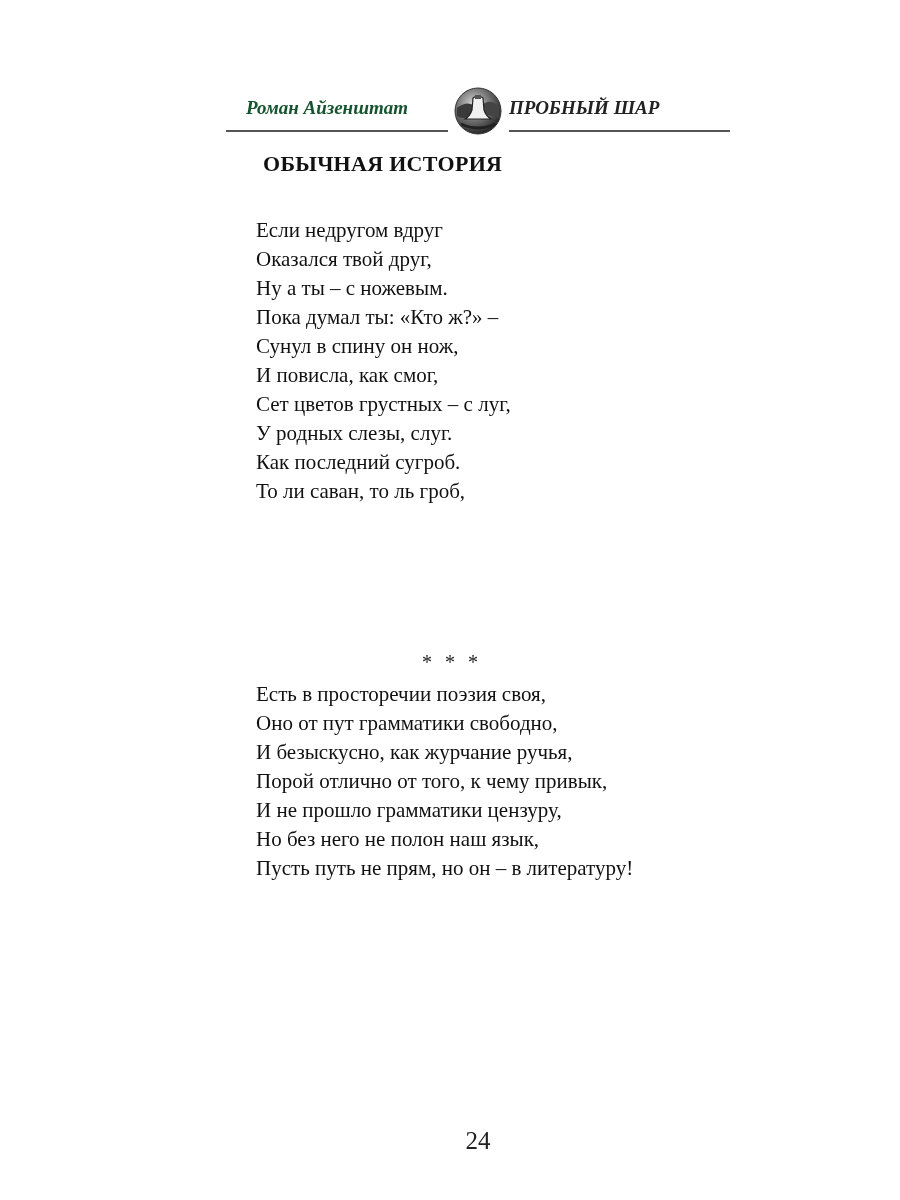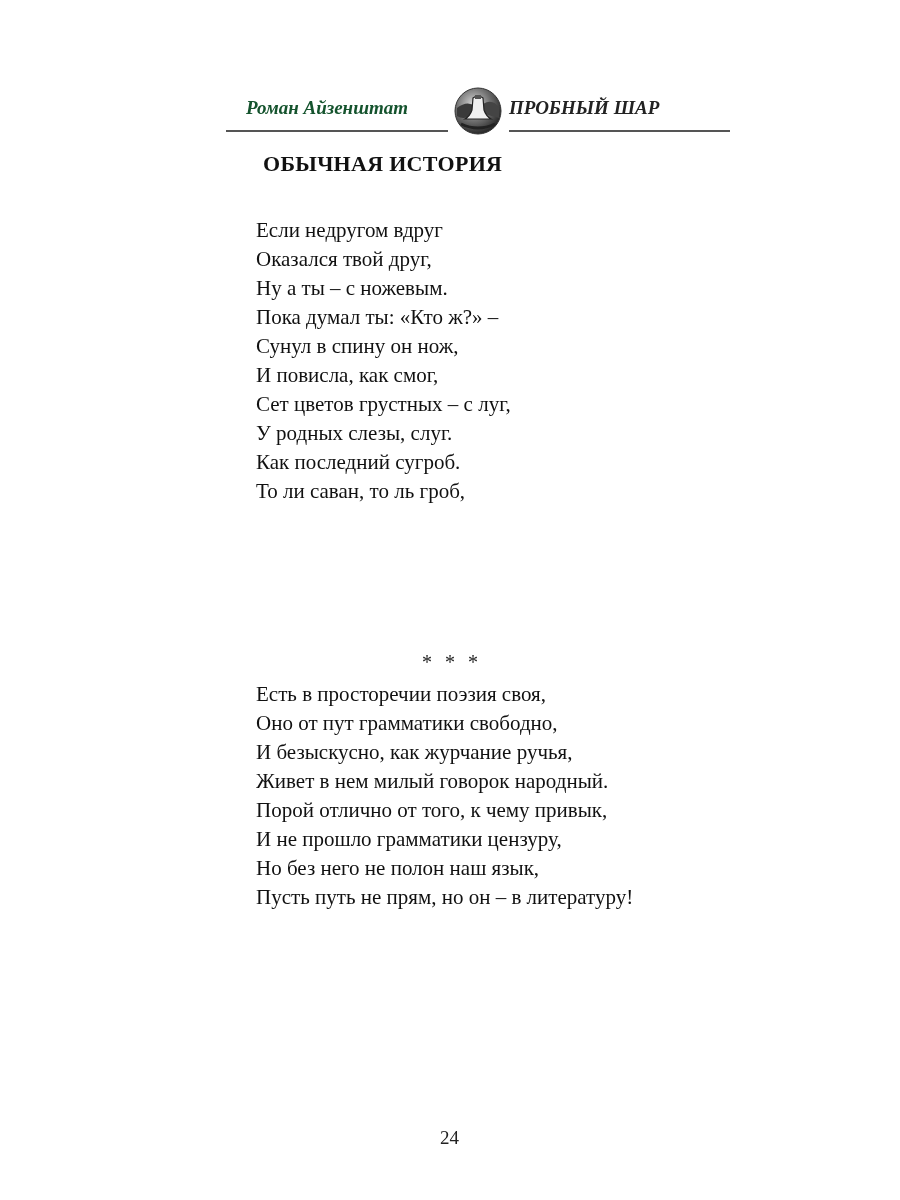--- a/index.html
+++ b/index.html
@@ -47,21 +47,21 @@
     }
     .stanza div { white-space: nowrap; }
     .stanza1 { top: 216px; }
     .stars {
       position: absolute; left: 400px; width: 104px; top: 651px;
       text-align: center; font-size: 20px; letter-spacing: 4px; color: #222;
     }
     .stanza2 { top: 680px; }
     .page-number {
       position: absolute; left: 440px; width: 76px; top: 1127px;
-      text-align: left; font-size: 19px; color: #222;
+      text-align: center; font-size: 25px; color: #222;
     }
   </style>
 </head>
 <body>
 
 <div>
   <div class="header-left">Роман Айзенштат</div>
   <div class="rule-left"></div>
   <div class="emblem">
     <svg width="50" height="50" viewBox="0 0 50 50">
@@ -98,20 +98,19 @@
   <div>Как последний сугроб.</div>
   <div>То ли саван, то ль гроб,</div>
 </div>
 
 <div class="stars">* * *</div>
 
 <div class="stanza stanza2">
   <div>Есть в просторечии поэзия своя,</div>
   <div>Оно от пут грамматики свободно,</div>
   <div>И безыскусно, как журчание ручья,</div>
-  <div>Живет в нем милый говорок народный.</div>
   <div>Порой отлично от того, к чему привык,</div>
   <div>И не прошло грамматики цензуру,</div>
   <div>Но без него не полон наш язык,</div>
   <div>Пусть путь не прям, но он – в литературу!</div>
 </div>
 
 <div class="page-number">24</div>
 
 </body></html>

